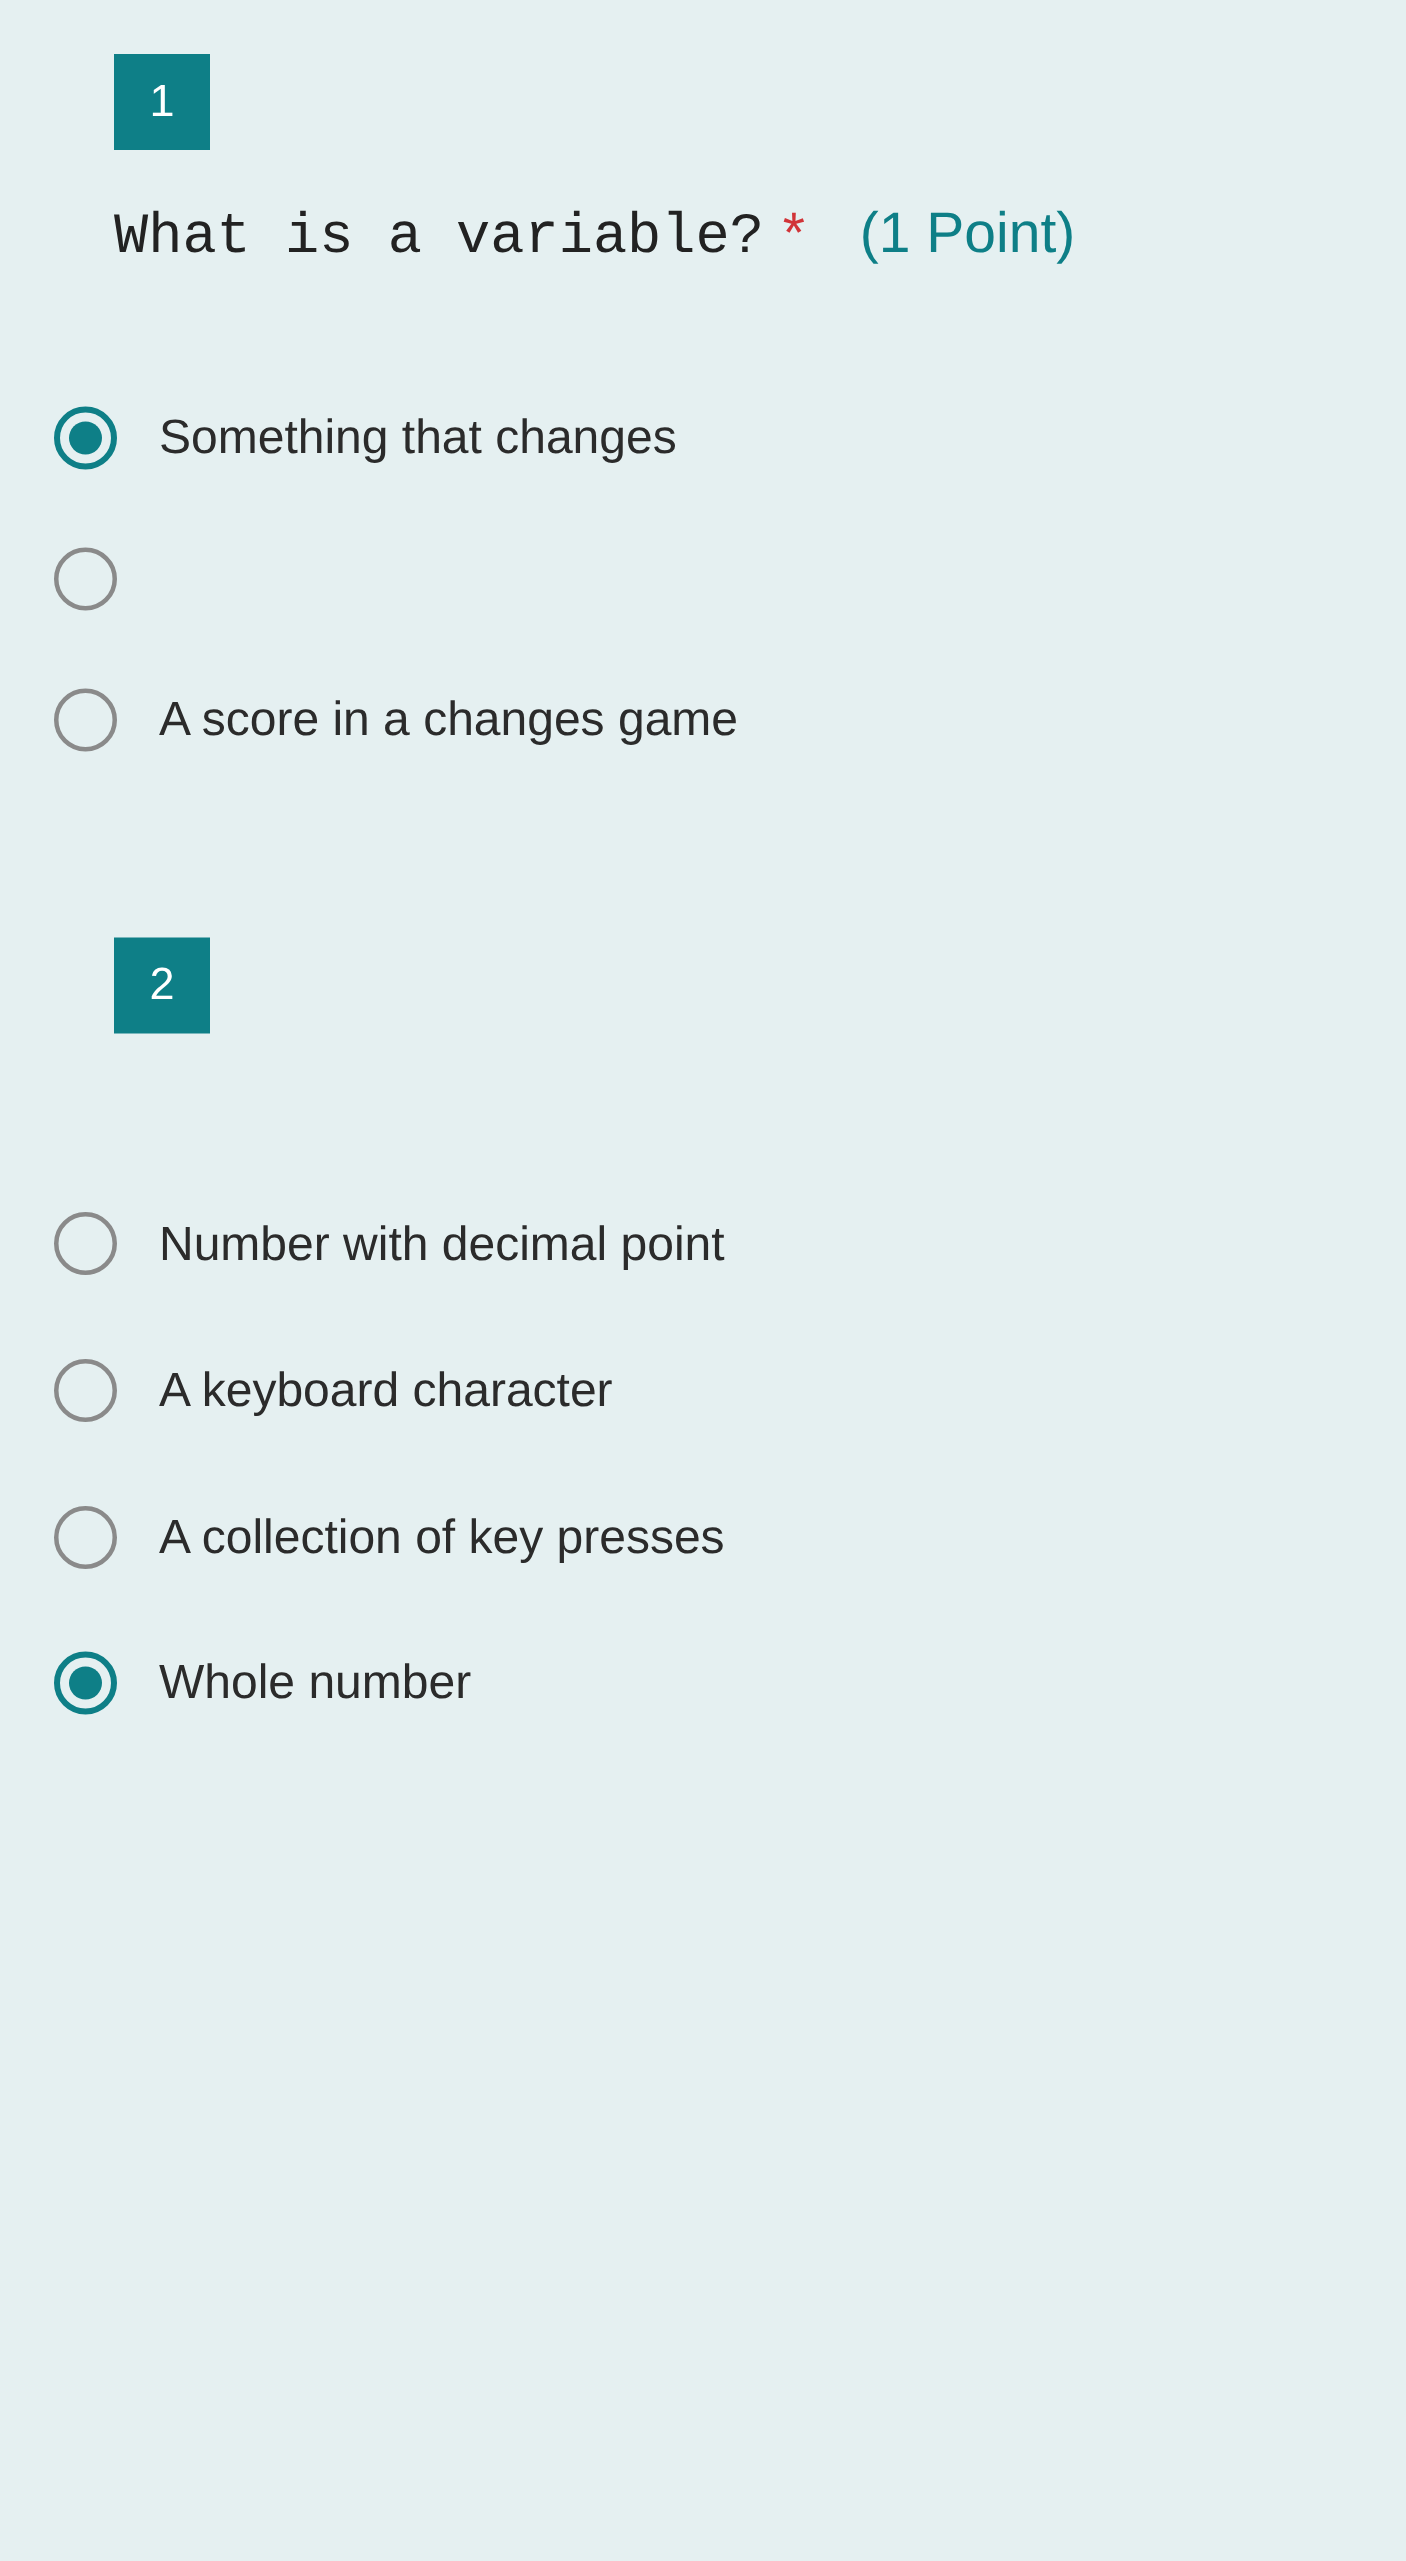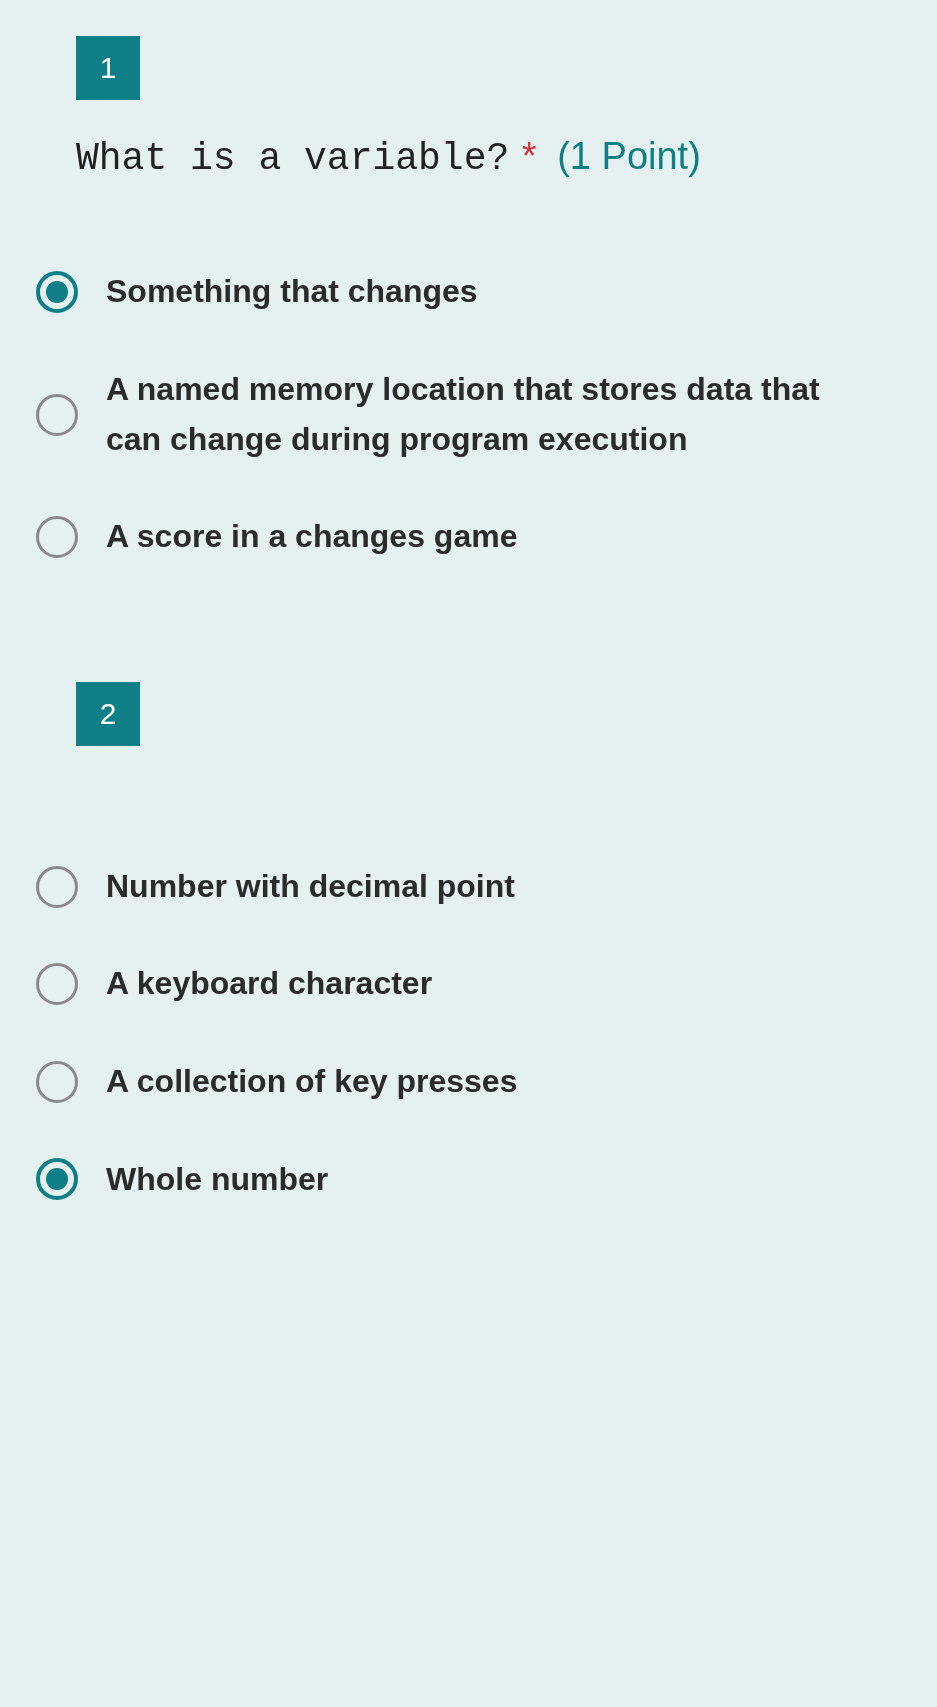--- a/index.html
+++ b/index.html
@@ -39,32 +39,31 @@
   .q-title-text {
     color: #222;
     font-family: Liberation Mono, monospace;
   }
   .q-required {
     color: #d13438;
     margin-left: 2px;
   }
   .q-points {
     color: #0e7f87;
-    margin-left: 10px;
+    margin-left: 26px;
   }
   .options {
     padding: 0 0 0 6px;
   }
   .option {
     display: flex;
     align-items: center;
     gap: 28px;
     padding: 24px 0;
     cursor: pointer;
-    font-weight: bold;
   }
   .radio {
     flex: 0 0 auto;
     width: 42px;
     height: 42px;
     border-radius: 50%;
     border: 3px solid #8a8a8a;
     box-sizing: border-box;
     position: relative;
     background: #fff0;
@@ -105,21 +104,20 @@
         <span class="q-points">(1 Point)</span>
       </div>
     </div>
     <div class="options">
       <div class="option">
         <span class="radio selected"></span>
         <span class="option-label">Something that changes</span>
       </div>
       <div class="option">
         <span class="radio"></span>
-        <span class="option-label">A named memory location that stores data that can change during program execution</span>
       </div>
       <div class="option">
         <span class="radio"></span>
         <span class="option-label">A score in a changes game</span>
       </div>
     </div>
   </div>
 
   <div class="question-block" style="margin-bottom:0;">
     <div class="q-header">

